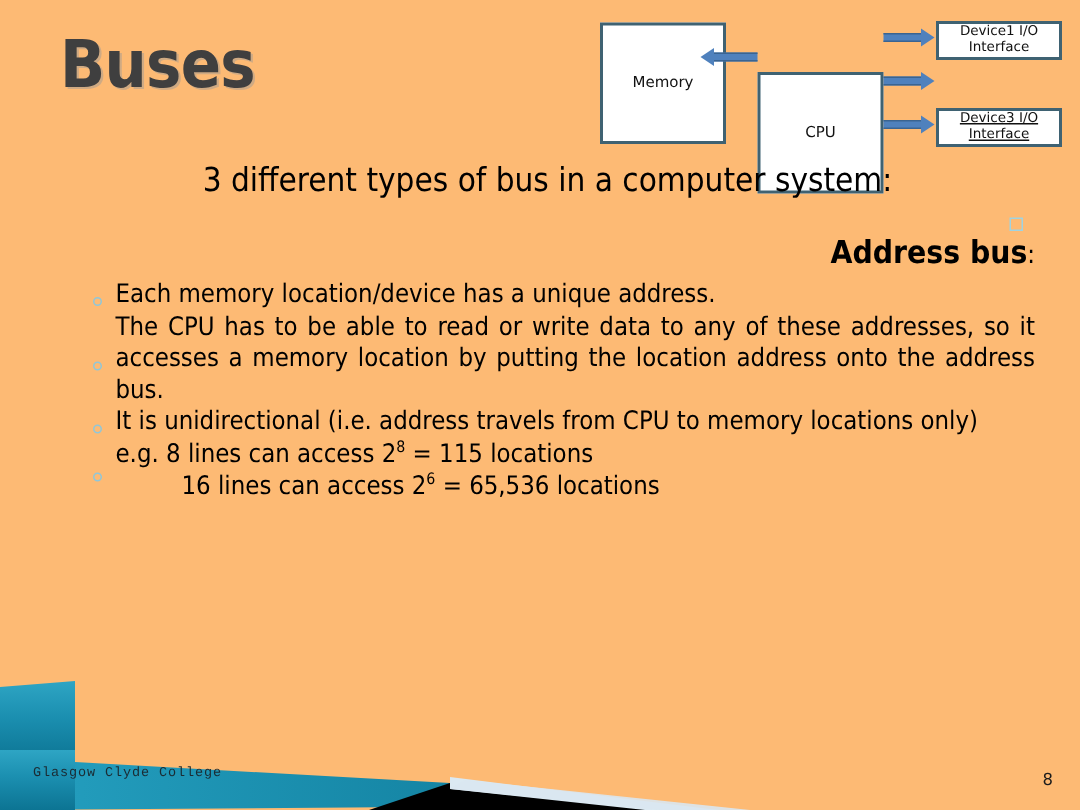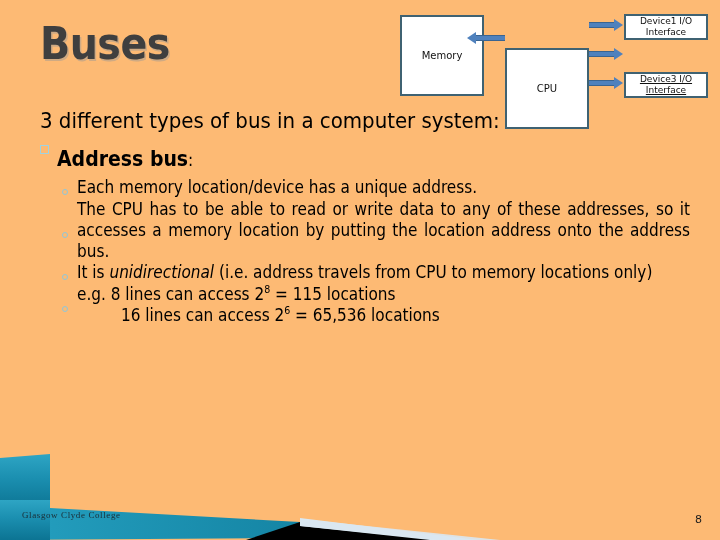--- a/index.html
+++ b/index.html
@@ -112,25 +112,27 @@
     top: 108px;
     width: 650px;
     color: #000000;
   }
   #lead-line {
     font-size: 22px;
     line-height: 1.15;
     color: #000000;
     margin-bottom: 14px;
     white-space: nowrap;
+    text-align: center;
   }
   .level1 {
     display: flex;
-    align-items: flex-start;
+    align-items: flex-end;
     margin-bottom: 6px;
+    flex-direction: column;
   }
   .bullet-square {
     flex: 0 0 auto;
     width: 9px;
     height: 9px;
     box-sizing: border-box;
     border: 1.5px solid #9fd3e2;
     background: transparent;
     margin-right: 8px;
     position: relative;
@@ -162,21 +164,21 @@
     height: 6px;
     box-sizing: border-box;
     border: 1.3px solid #8fc7da;
     border-radius: 50%;
     margin-right: 9px;
     margin-top: 9px;
   }
   .sub-text { flex: 1 1 auto; }
   .justified { text-align: justify; }
   .justified.lastline-left { text-align-last: left; }
-  .ital { font-style: italic; }
+  .ital { }
   .bld  { font-weight: normal; }
   .indent-2 { display: block; margin-left: 44px; }
   sup { font-size: 0.62em; vertical-align: super; line-height: 0; }
 
   
   #footer-band {
     position: absolute;
     left: 0;
     bottom: 0;
     width: 720px;
@@ -184,21 +186,21 @@
     overflow: hidden;
     pointer-events: none;
   }
   #footer-text {
     position: absolute;
     left: 22px;
     bottom: 20px;
     font-size: 9px;
     color: #1b2b33;
     letter-spacing: 0.6px;
-    font-family: Liberation Serif, serif;
+    font-family: Liberation Mono, monospace;
   }
   #page-number {
     position: absolute;
     right: 18px;
     bottom: 14px;
     font-size: 11px;
     color: #1c1c1c;
     font-family: "DejaVu Sans", "Liberation Sans", sans-serif;
   }
 </style>

